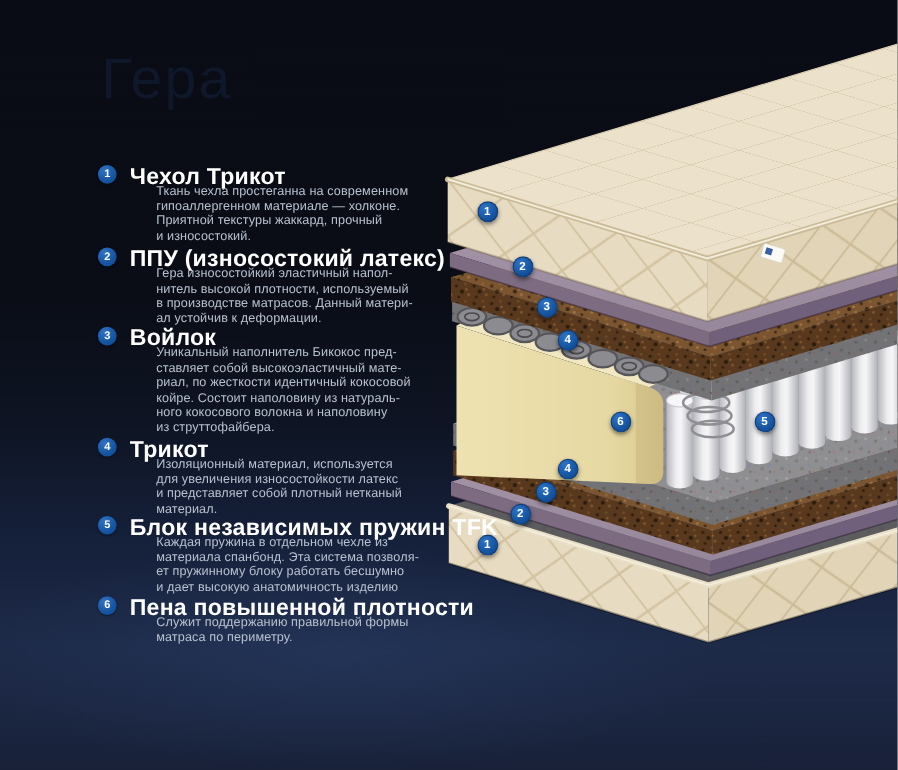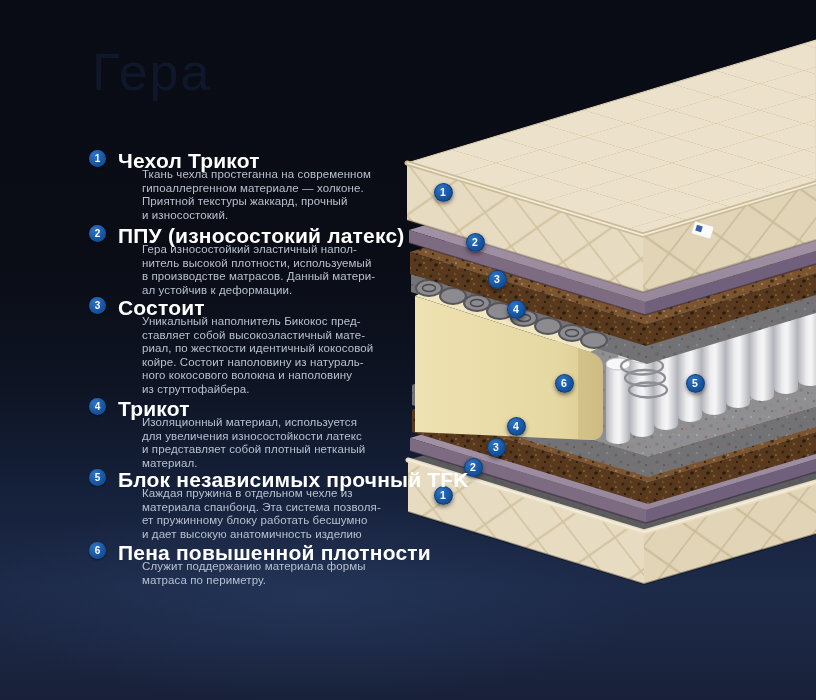--- a/index.html
+++ b/index.html
@@ -254,43 +254,43 @@
   <div class="item" style="top:224px">
     <span class="badge">2</span>
     <div class="heading">ППУ (износостокий латекс)</div>
     <div class="body">Гера износостойкий эластичный напол-
 нитель высокой плотности, используемый
 в производстве матрасов. Данный матери-
 ал устойчив к деформации.</div>
   </div>
   <div class="item" style="top:296px">
     <span class="badge">3</span>
-    <div class="heading">Состоит</div>
+    <div class="heading">Войлок</div>
     <div class="body">Уникальный наполнитель Бикокос пред-
 ставляет собой высокоэластичный мате-
 риал, по жесткости идентичный кокосовой
 койре. Состоит наполовину из натураль-
 ного кокосового волокна и наполовину
 из струттофайбера.</div>
   </div>
   <div class="item" style="top:397px">
     <span class="badge">4</span>
     <div class="heading">Трикот</div>
     <div class="body">Изоляционный материал, используется
 для увеличения износостойкости латекс
 и представляет собой плотный нетканый
 материал.</div>
   </div>
   <div class="item" style="top:468px">
     <span class="badge">5</span>
-    <div class="heading">Блок независимых прочный TFK</div>
+    <div class="heading">Блок независимых пружин TFK</div>
     <div class="body">Каждая пружина в отдельном чехле из
 материала спанбонд. Эта система позволя-
 ет пружинному блоку работать бесшумно
 и дает высокую анатомичность изделию</div>
   </div>
   <div class="item" style="top:541px">
     <span class="badge">6</span>
     <div class="heading">Пена повышенной плотности</div>
-    <div class="body">Служит поддержанию материала формы
+    <div class="body">Служит поддержанию правильной формы
 матраса по периметру.</div>
   </div>
 </div>
 
 </body></html>

